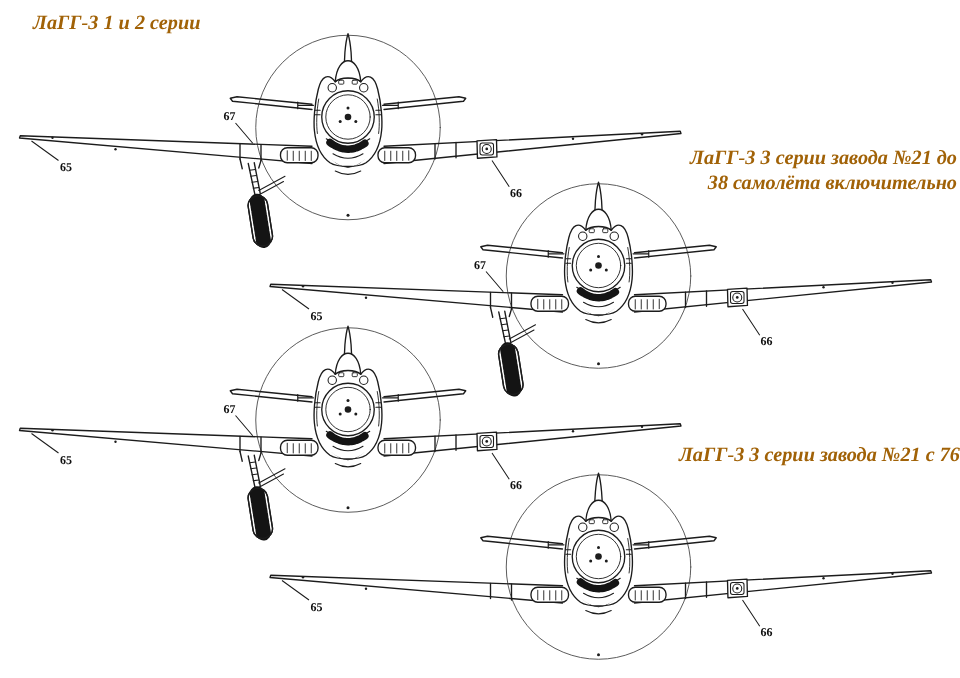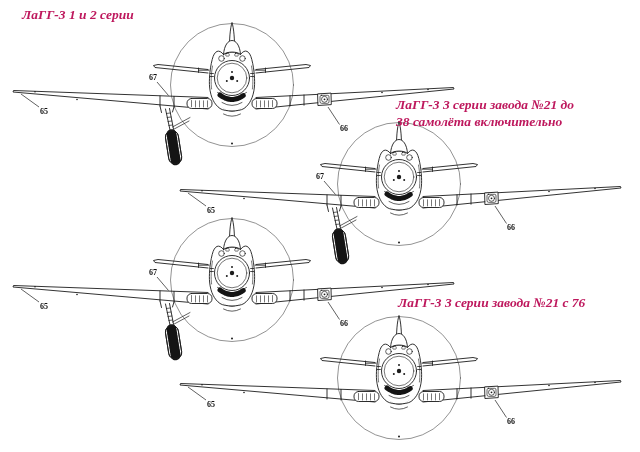--- a/index.html
+++ b/index.html
@@ -2,24 +2,24 @@
 <html><head>
 <meta charset="utf-8">
 <style>
   html,body{margin:0;padding:0;background:#fff;}
   .canvas{
     position:relative;width:640px;height:452px;background:#ffffff;
     overflow:hidden;font-family:"Liberation Serif",serif;
   }
   .cap{
     position:absolute;font-weight:bold;font-style:italic;
-    font-size:13.5px;line-height:1.26;color:#be185d;white-space:nowrap;
+    font-size:13.5px;line-height:1.26;color:#a16207;white-space:nowrap;
   }
   .cap span{display:block;}
-  .cap.center{text-align:left;white-space:normal;}
+  .cap.center{text-align:right;white-space:normal;}
   svg{position:absolute;left:0;top:0;}
   .co{
     font-family:"Liberation Serif",serif;font-size:8px;font-weight:bold;
     fill:#101010;text-anchor:middle;font-style:normal;
   }
   .ldr{stroke:#1c1c1c;stroke-width:0.7;fill:none;}
 </style>
 </head>
 <body>
 

